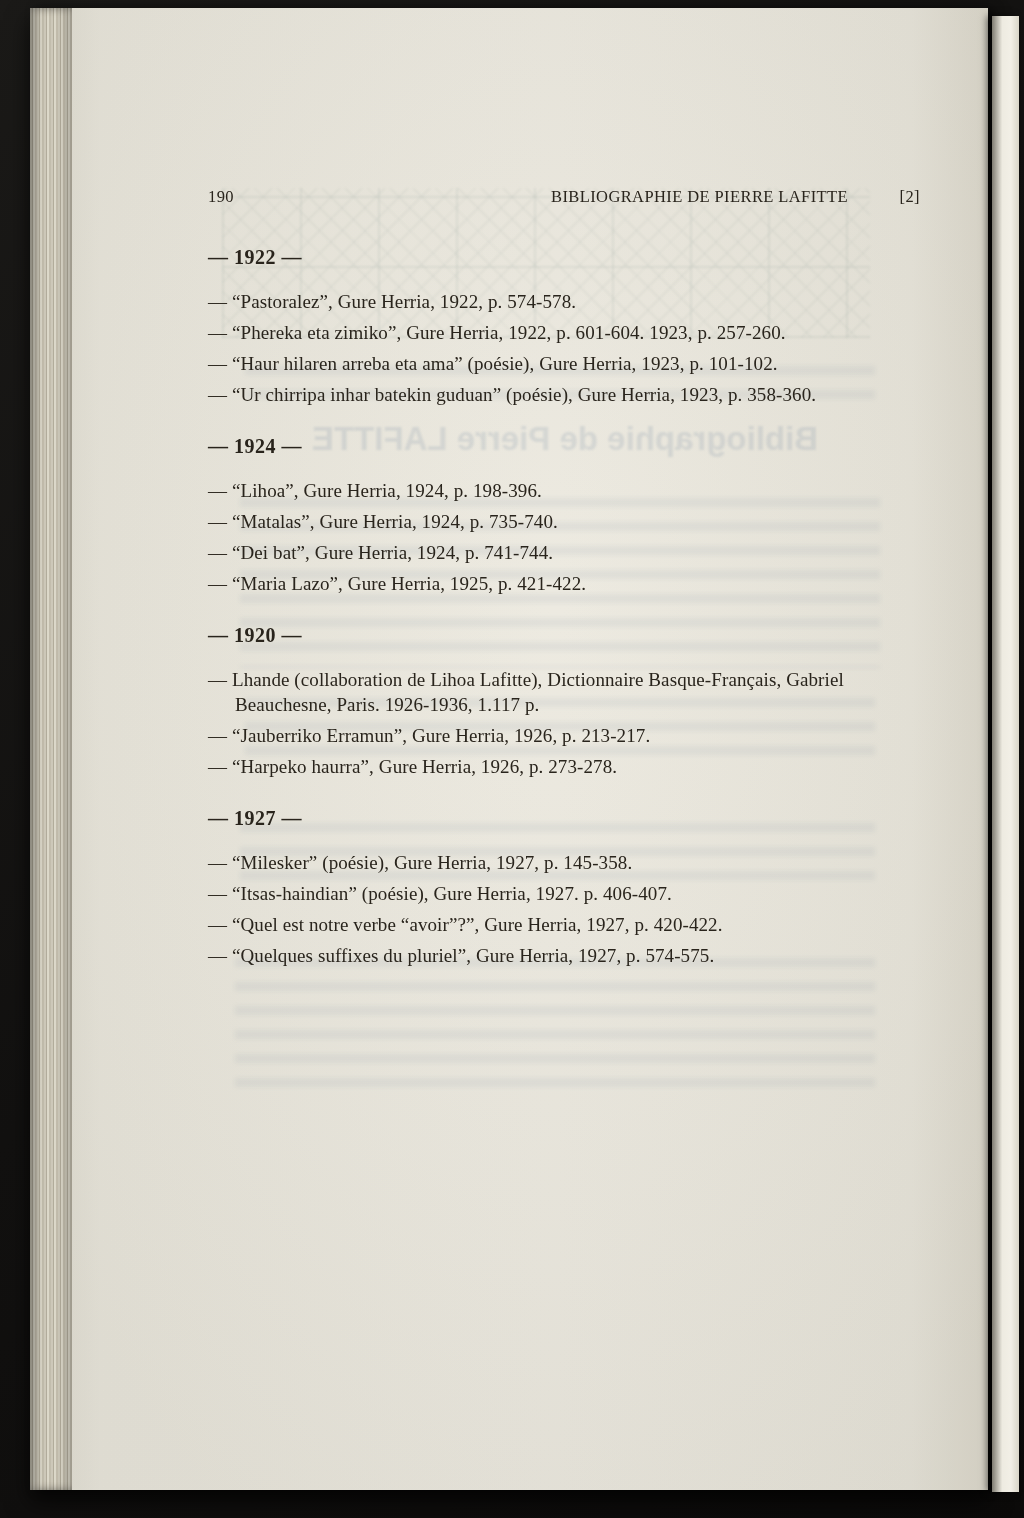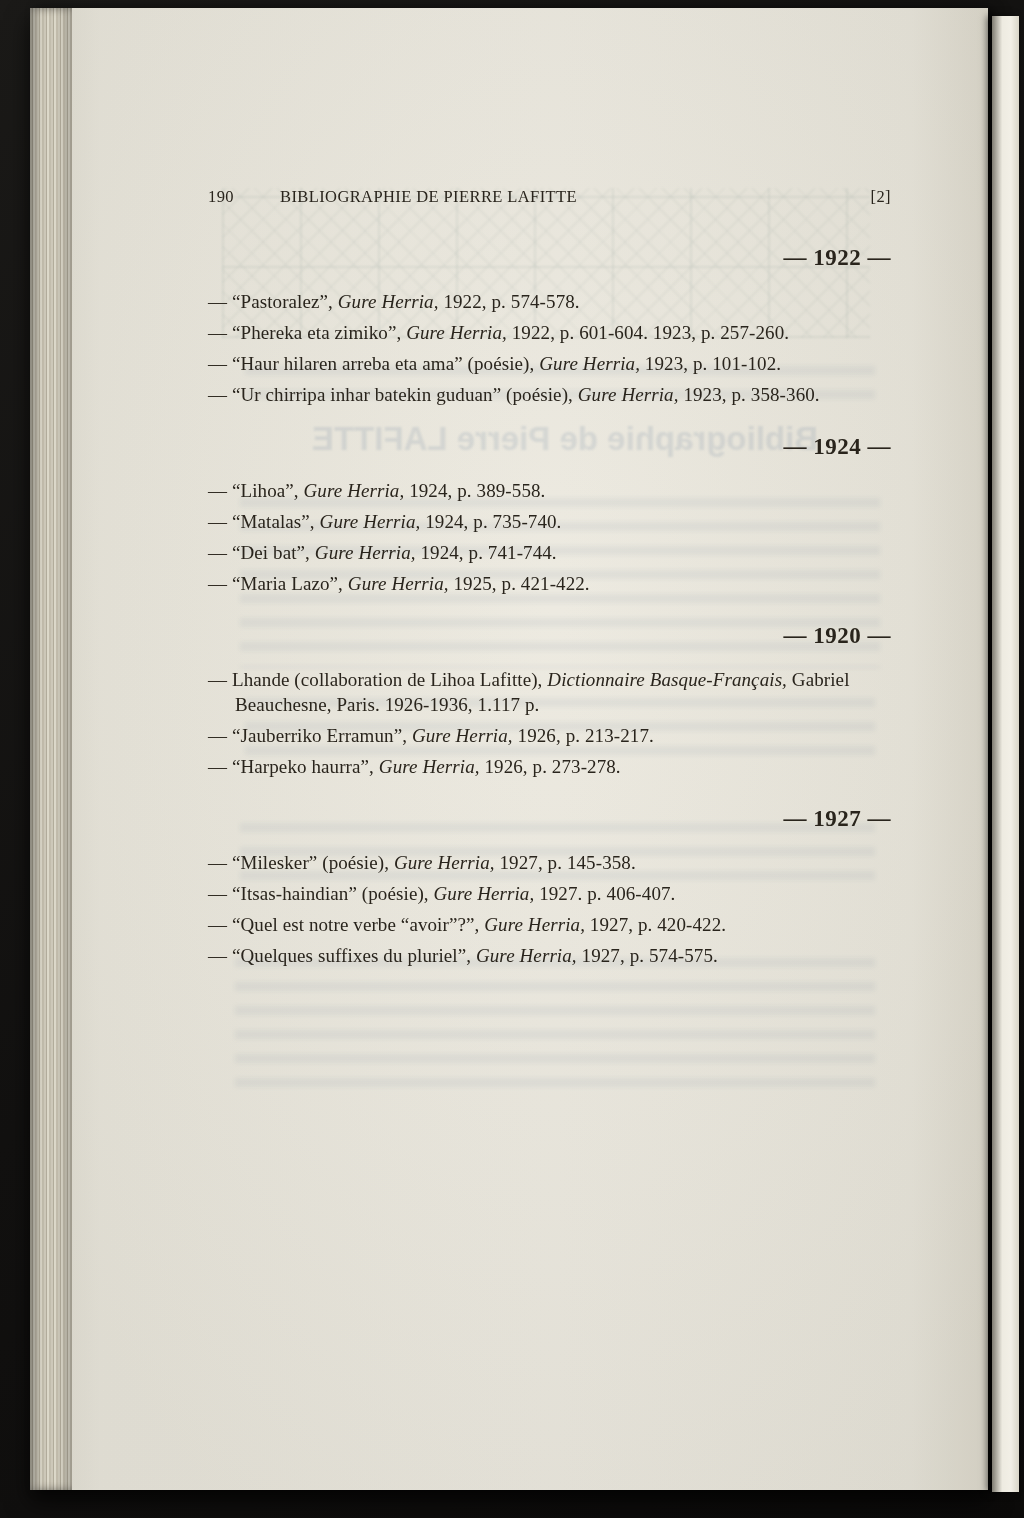--- a/index.html
+++ b/index.html
@@ -53,41 +53,41 @@
   .ghost-title{
     position:absolute;left:230px;top:412px;width:610px;text-align:center;
     transform:scaleX(-1);
     font-family:"Liberation Sans", sans-serif;font-weight:bold;font-size:33px;
     color:rgba(85,112,150,.15);filter:blur(1.3px);
     white-space:nowrap;
   }
   
   .content{
     position:relative;z-index:2;
-    padding:178px 97px 0 178px;
+    padding:178px 68px 0 178px;
     color:#29241c;
   }
   .running-header{
     display:flex;align-items:baseline;
     font-size:16.5px;letter-spacing:.4px;line-height:22px;
   }
   .running-header .hl{width:72px;}
-  .running-header .hc{flex:1;text-align:left;}
+  .running-header .hc{flex:1;text-align:right;}
   .running-header .hr{width:72px;text-align:right;}
   .year-heading{
-    margin:26px 0 18px;text-align:right;
-    font-size:23px;font-weight:bold;letter-spacing:.5px;line-height:27px;
+    margin:26px 0 18px;text-align:left;
+    font-size:20px;font-weight:bold;letter-spacing:.5px;line-height:27px;
   }
   .year-section:first-child .year-heading{margin-top:36px;}
   .entry{
     margin:0 0 6px;font-size:19px;line-height:25px;
     padding-left:27px;text-indent:-27px;
     letter-spacing:.1px;
   }
-  .entry .it{font-style:italic;}
+  .entry .it{}
 </style>
 </head>
 <body>
 
 <div class="scan">
   <div class="page">
     <div class="page-edges"></div>
 
     <div class="ornament"></div>
     <div class="ghost" style="left:215px;top:358px;width:630px;height:44px;"></div>
@@ -108,21 +108,21 @@
             <h3 class="year-heading">— 1922 —</h3>
             <p class="entry"><span>— “Pastoralez”, </span><span class="it">Gure Herria,</span><span> 1922, p. 574-578.</span></p>
             <p class="entry"><span>— “Phereka eta zimiko”, </span><span class="it">Gure Herria,</span><span> 1922, p. 601-604. 1923, p. 257-260.</span></p>
           </section>
           <section class="year-section">
             <p class="entry"><span>— “Haur hilaren arreba eta ama” (poésie), </span><span class="it">Gure Herria,</span><span> 1923, p. 101-102.</span></p>
             <p class="entry"><span>— “Ur chirripa inhar batekin guduan” (poésie), </span><span class="it">Gure Herria,</span><span> 1923, p. 358-360.</span></p>
           </section>
           <section class="year-section">
             <h3 class="year-heading">— 1924 —</h3>
-            <p class="entry"><span>— “Lihoa”, </span><span class="it">Gure Herria,</span><span> 1924, p. 389-558.</span></p>
+            <p class="entry"><span>— “Lihoa”, </span><span class="it">Gure Herria,</span><span> 1924, p. 198-396.</span></p>
             <p class="entry"><span>— “Matalas”, </span><span class="it">Gure Herria,</span><span> 1924, p. 735-740.</span></p>
             <p class="entry"><span>— “Dei bat”, </span><span class="it">Gure Herria,</span><span> 1924, p. 741-744.</span></p>
           </section>
           <section class="year-section">
             <p class="entry"><span>— “Maria Lazo”, </span><span class="it">Gure Herria,</span><span> 1925, p. 421-422.</span></p>
           </section>
           <section class="year-section">
             <h3 class="year-heading">— 1920 —</h3>
             <p class="entry"><span>— Lhande (collaboration de Lihoa Lafitte), </span><span class="it">Dictionnaire Basque-Français,</span><span> Gabriel Beauchesne, Paris. 1926-1936, 1.117 p.</span></p>
             <p class="entry"><span>— “Jauberriko Erramun”, </span><span class="it">Gure Herria,</span><span> 1926, p. 213-217.</span></p>

